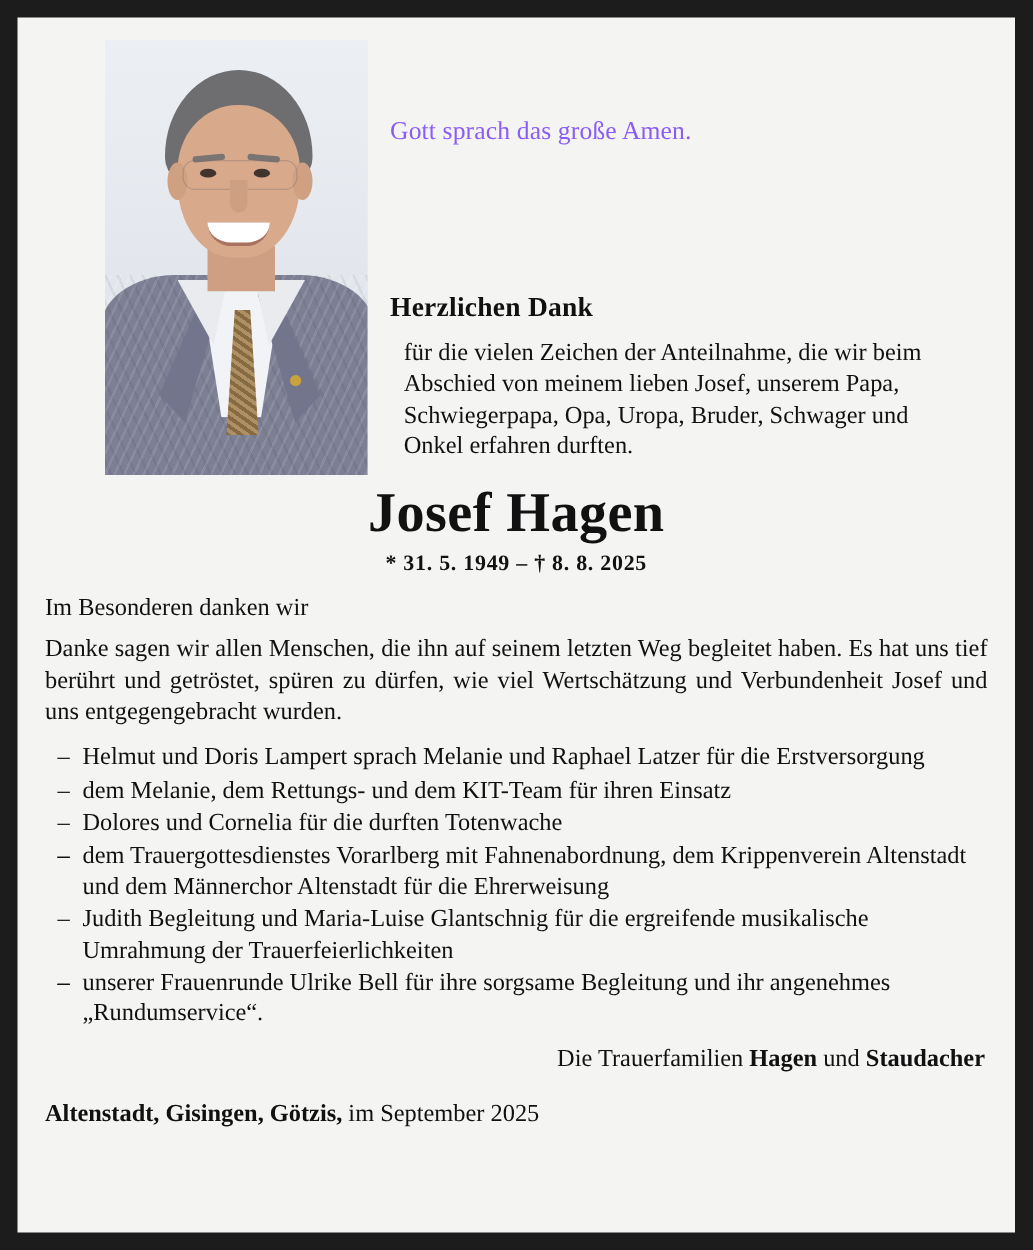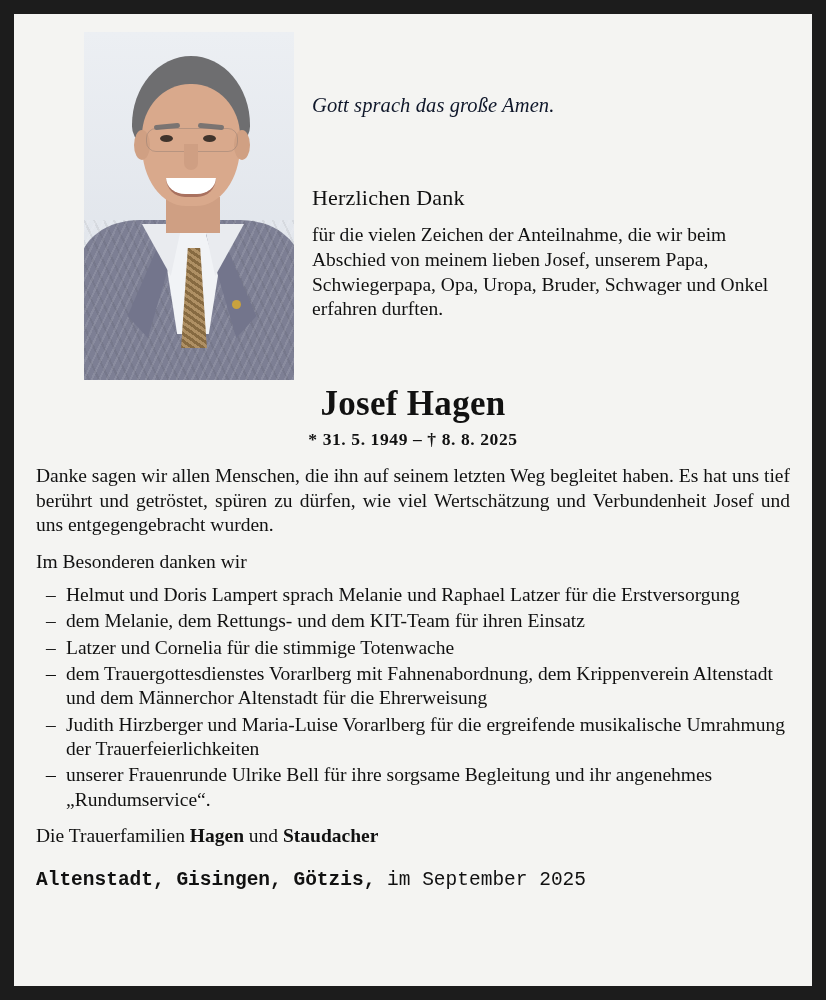--- a/index.html
+++ b/index.html
@@ -166,44 +166,44 @@
     border-radius: 50%;
   }
 
   .top-text {
     flex: 1 1 auto;
     padding-left: 18px;
     padding-top: 62px;
     padding-right: 6px;
   }
   .motto {
-    font-style: italic;
     font-size: 20.5px;
-    color: #0f172a;
+    color: #8b5cf6;
     letter-spacing: 0.1px;
-    margin: 0 0 68px 0;
+    margin: 0 0 116px 0;
   }
   .thanks-head {
     font-size: 22px;
     margin: 0 0 12px 0;
     letter-spacing: 0.2px;
+    font-weight: bold;
   }
   .thanks-body {
     font-size: 19.5px;
     line-height: 1.27;
-    margin: 0;
+    margin: 11px;
   }
 
   
   .name-block {
     text-align: center;
     margin-top: 6px;
   }
   .name {
-    font-size: 35px;
+    font-size: 45px;
     line-height: 1.05;
     letter-spacing: 0.3px;
     margin: 0;
   }
   .dates {
     font-size: 17.5px;
     font-weight: bold;
     letter-spacing: 0.6px;
     margin: 6px 0 4px 0;
   }
@@ -231,28 +231,28 @@
     line-height: 1.25;
     text-align: left;
   }
   ul.thanks-list li .dash {
     position: absolute;
     left: 2px;
     top: 0;
   }
   .families {
     margin-top: 12px;
+    text-align: right;
     font-size: 19.5px;
     padding-right: 2px;
   }
   .families b { font-weight: bold; }
   .places {
     margin-top: 12px;
     font-size: 19.5px;
-    font-family: Liberation Mono, monospace;
   }
   .places b { font-weight: bold; }
 </style>
 </head>
 <body>
 
 <div class="obituary">
   <div class="inner">
 
     <div class="top">
@@ -290,30 +290,30 @@
       </div>
 
     </div>
 
     <div class="name-block">
       <h1 class="name">Josef Hagen</h1>
       <p class="dates">* 31. 5. 1949 – † 8. 8. 2025</p>
     </div>
 
     <div class="body-text">
+      <p class="para nogap">Im Besonderen danken wir</p>
       <p class="para">Danke sagen wir allen Menschen, die ihn auf seinem letzten Weg begleitet haben. Es hat uns tief berührt und getröstet, spüren zu dürfen, wie viel Wertschätzung und Verbundenheit Josef und uns entgegengebracht wurden.</p>
-      <p class="para nogap">Im Besonderen danken wir</p>
 
       <ul class="thanks-list">
         <li><span class="dash">–</span><span>Helmut und Doris Lampert sprach Melanie und Raphael Latzer für die Erstversorgung</span></li>
         <li><span class="dash">–</span><span>dem Melanie, dem Rettungs- und dem KIT-Team für ihren Einsatz</span></li>
-        <li><span class="dash">–</span><span>Latzer und Cornelia für die stimmige Totenwache</span></li>
+        <li><span class="dash">–</span><span>Dolores und Cornelia für die durften Totenwache</span></li>
         <li><span class="dash">–</span></li>
         <li><span class="dash">–</span><span>dem Trauergottesdienstes Vorarlberg mit Fahnenabordnung, dem Krippenverein Altenstadt und dem Männerchor Altenstadt für die Ehrerweisung</span></li>
-        <li><span class="dash">–</span><span>Judith Hirzberger und Maria-Luise Vorarlberg für die ergreifende musikalische Umrahmung der Trauerfeierlichkeiten</span></li>
+        <li><span class="dash">–</span><span>Judith Begleitung und Maria-Luise Glantschnig für die ergreifende musikalische Umrahmung der Trauerfeierlichkeiten</span></li>
         <li><span class="dash">–</span></li>
         <li><span class="dash">–</span><span>unserer Frauenrunde Ulrike Bell für ihre sorgsame Begleitung und ihr angenehmes „Rundumservice“.</span></li>
       </ul>
 
       <p class="families"><span>Die Trauerfamilien </span><b>Hagen</b><span> und </span><b>Staudacher</b></p>
 
       <p class="places"><b>Altenstadt, Gisingen, Götzis,</b><span> im September 2025</span></p>
     </div>
 
   </div>

